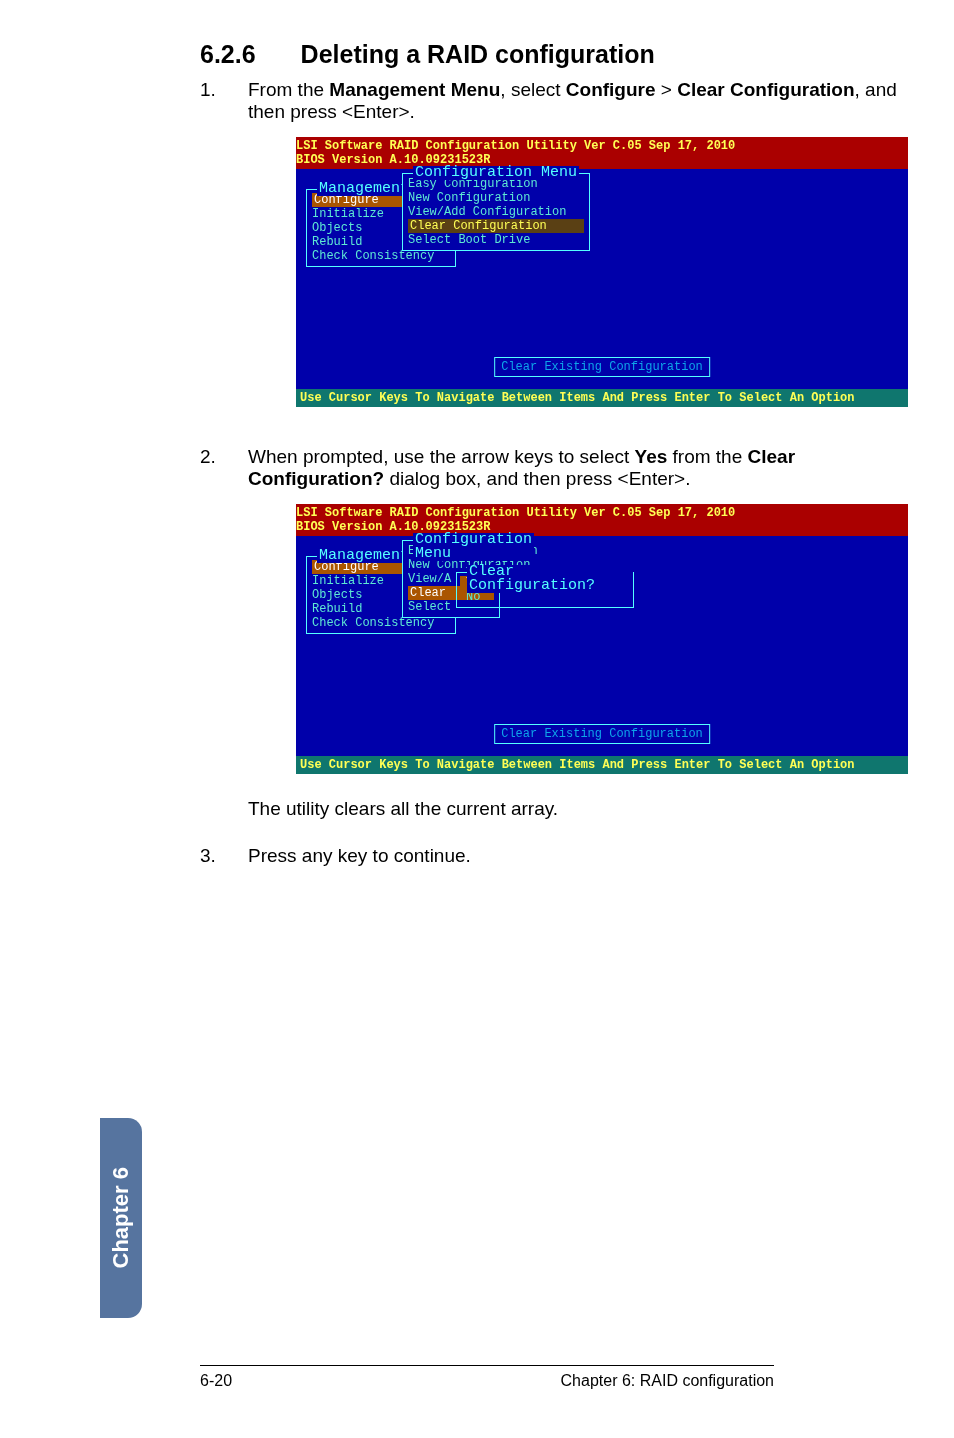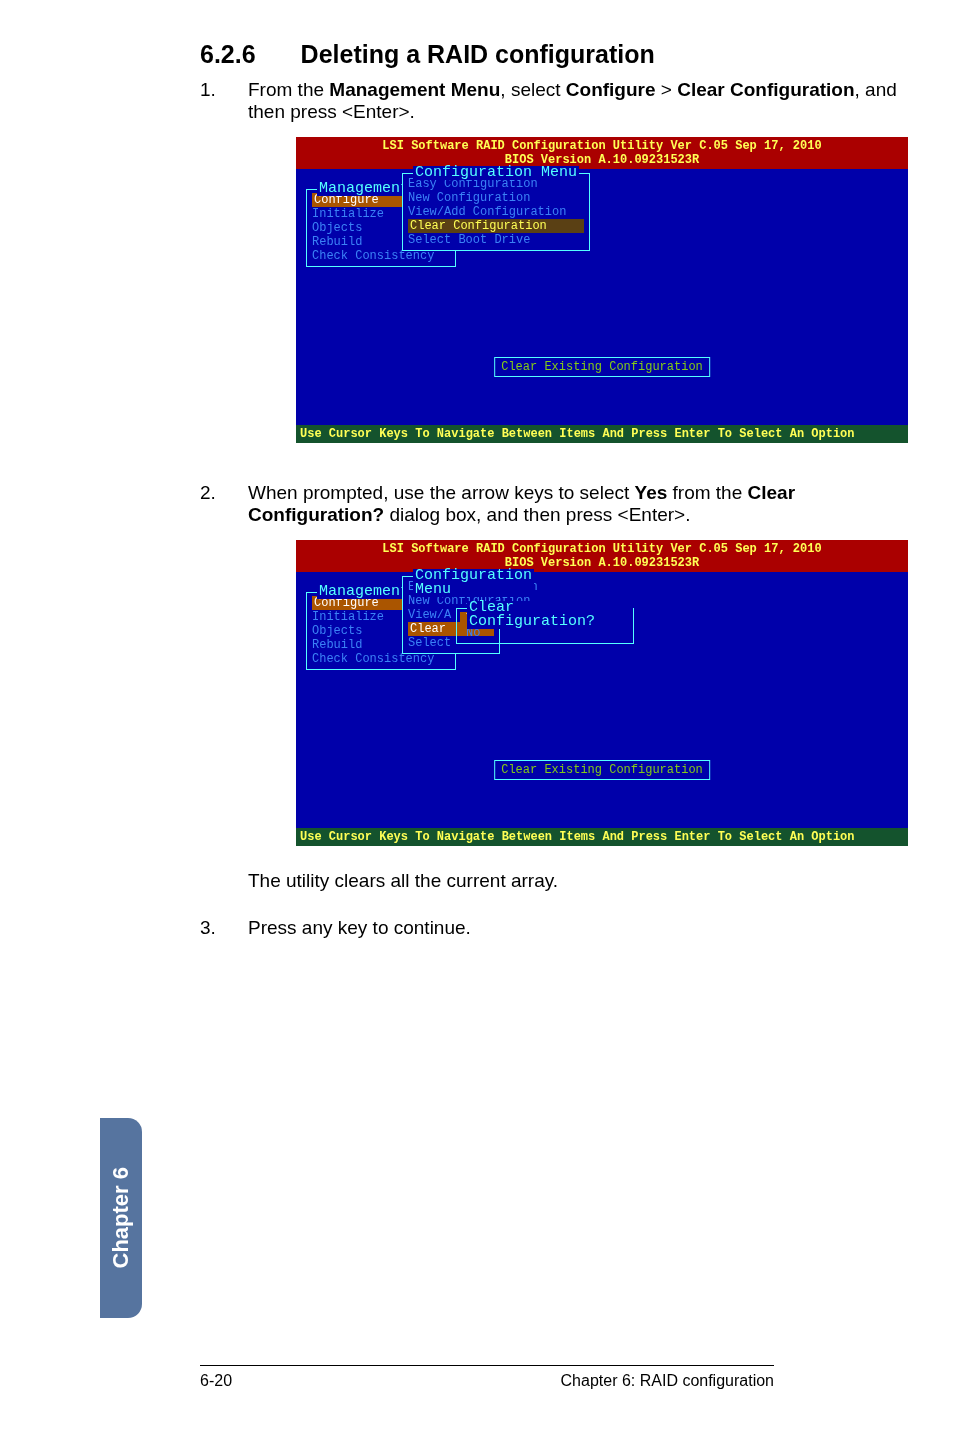--- a/index.html
+++ b/index.html
@@ -61,21 +61,21 @@
   margin: 14px 0 24px 48px;
   font-family: "Courier New", monospace;
   font-size: 12px;
   line-height: 14px;
   background: #0000aa;
   color: #ffffff;
 }
 .dos-titlebar {
   background: #aa0000;
   color: #ffff55;
-  text-align: center;
+  text-align: left;
   padding: 2px 0;
   font-weight: bold;
 }
 .dos-body {
   position: relative;
   height: 220px;
   background: #0000aa;
 }
 .dos-box {
   position: absolute;
@@ -86,48 +86,47 @@
 .dos-box-label {
   position: absolute;
   top: -8px;
   left: 10px;
   background: #0000aa;
   color: #55ffff;
   padding: 0 2px;
   font-size: 15px;
 }
 .dos-item {
-  color: #3b82f6;
+  color: #5eead4;
   white-space: nowrap;
 }
 .dos-item.sel {
   background: #aa5500;
   color: #ffffff;
   padding: 0 2px;
 }
 .dos-item.selbrown {
   background: #5a4014;
   color: #ffff55;
   padding: 0 2px;
 }
 .dos-statusbox {
   position: absolute;
   border: 1px solid #55ffff;
-  color: #84cc16;
+  color: #0ea5e9;
   padding: 2px 6px;
   left: 50%;
   transform: translateX(-50%);
   bottom: 12px;
 }
 .dos-hint {
-  background: #14532d;
+  background: #0f766e;
   color: #ffff55;
   padding: 2px 4px;
   font-weight: bold;
-  margin-top: 36px;
 }
 
 .dos-sub {
   position: absolute;
   border: 1px solid #55ffff;
 }
 .dos-sub .dos-item {
   padding: 0 40px 0 6px;
 }
 

